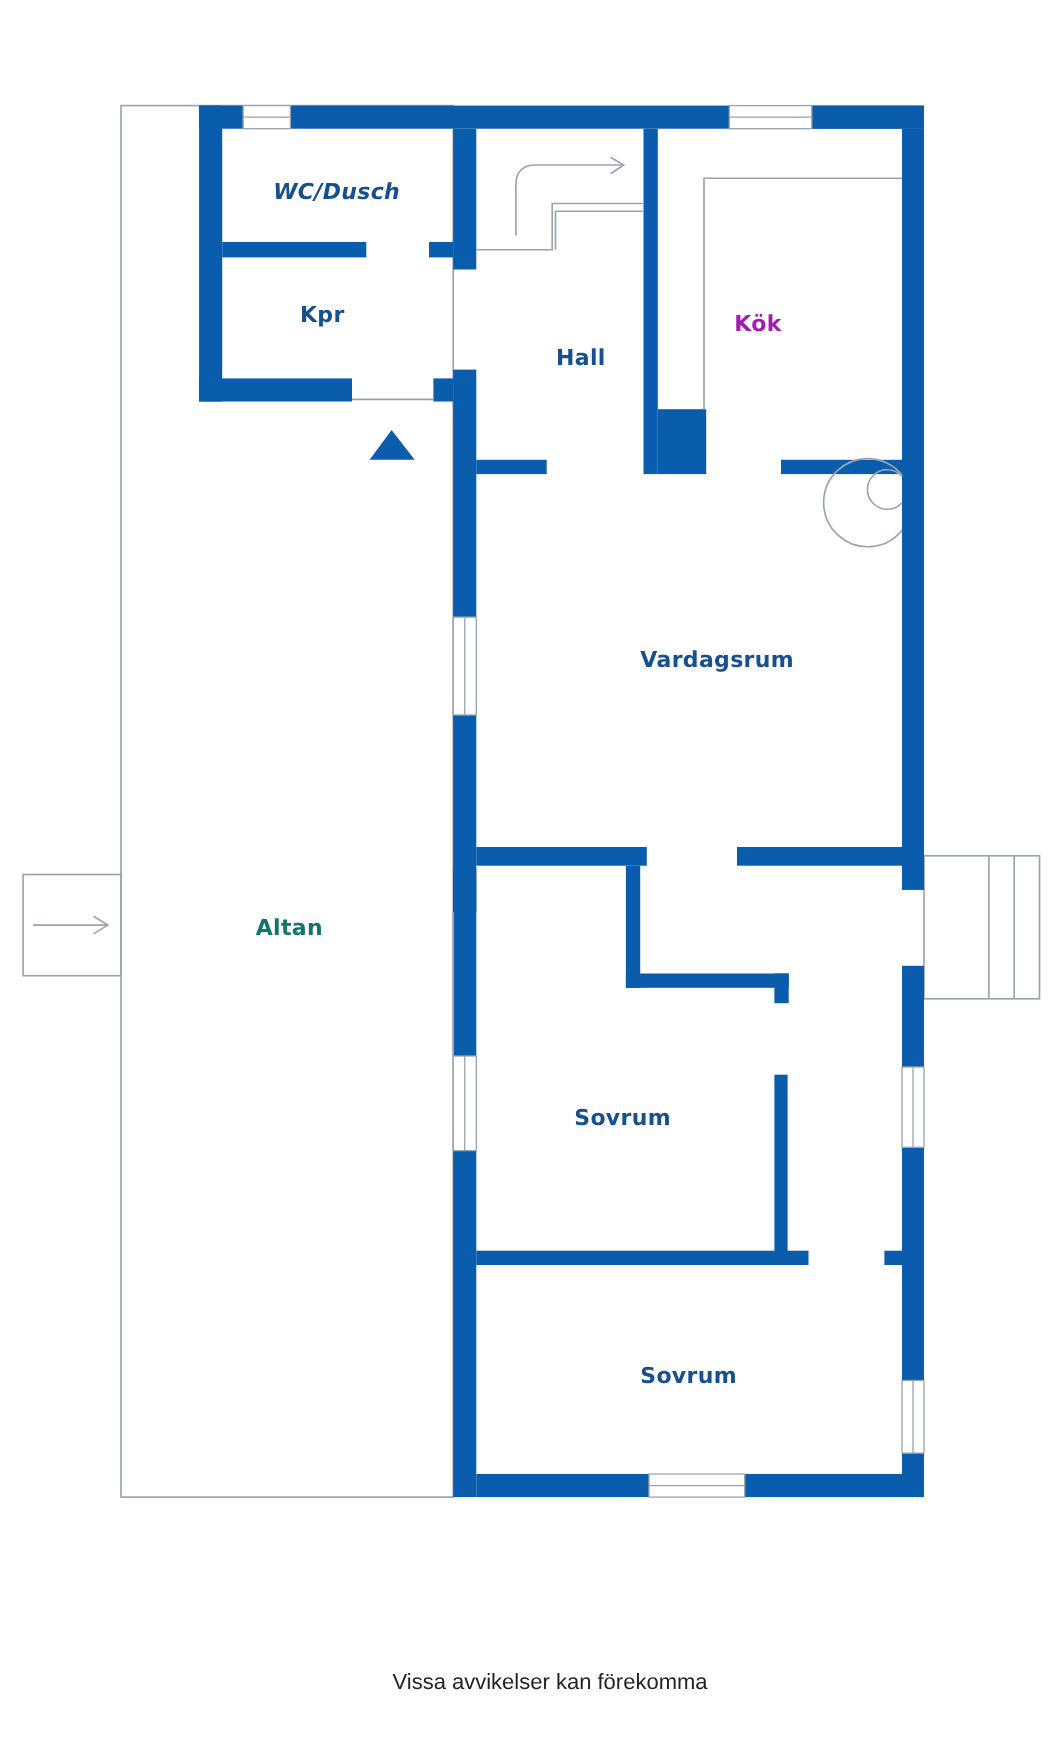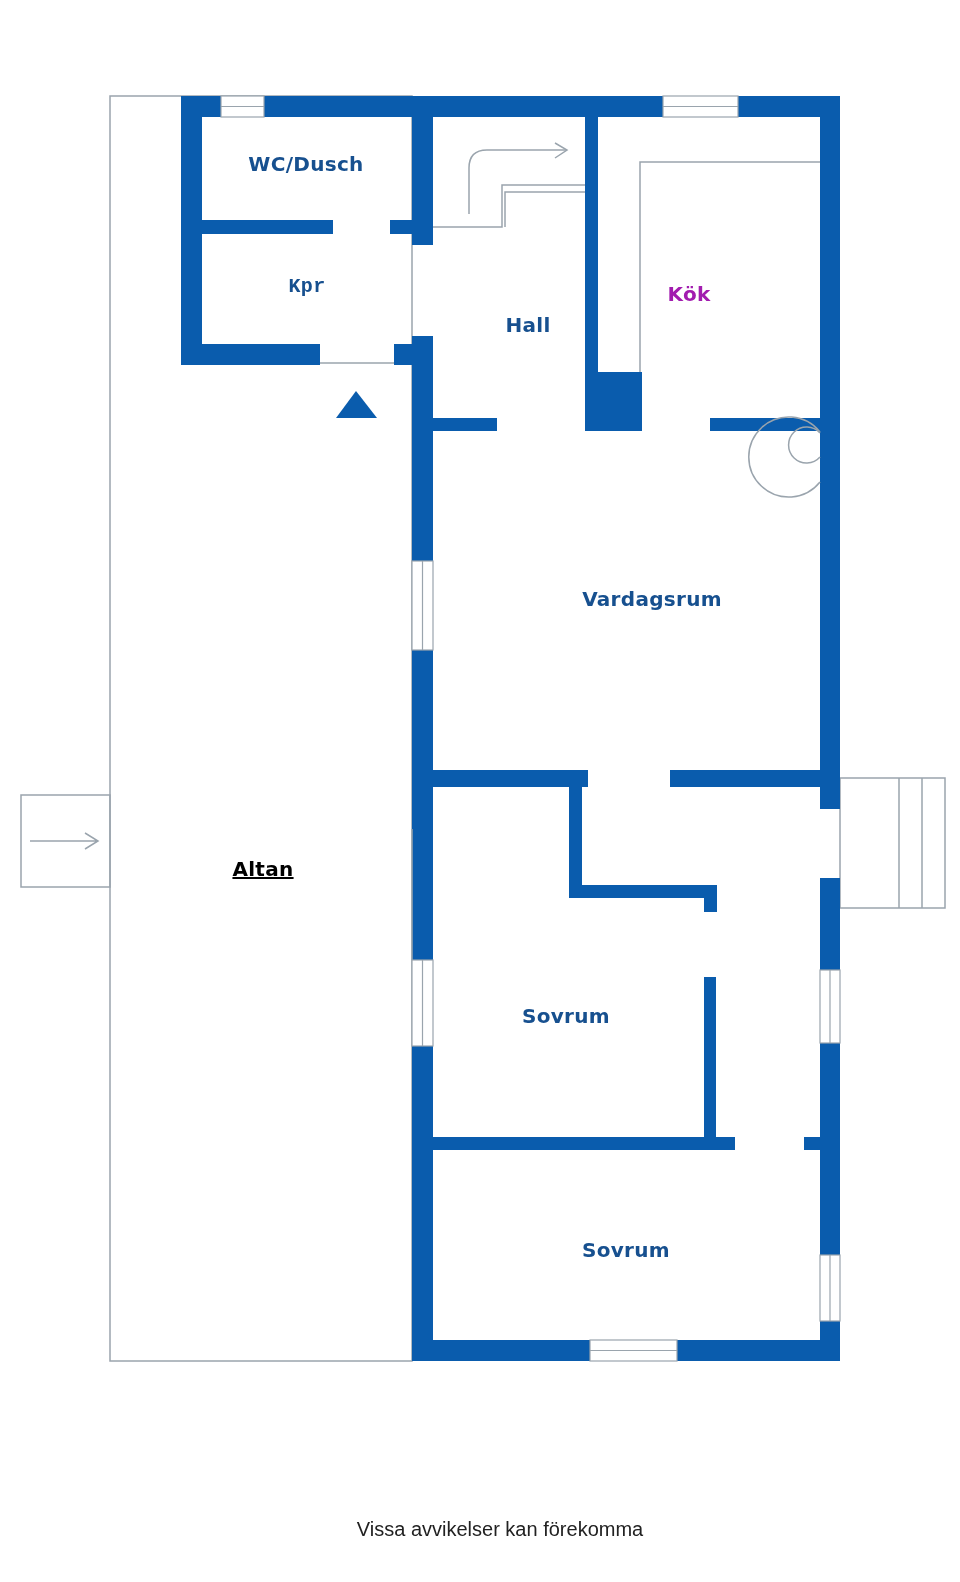--- a/index.html
+++ b/index.html
@@ -94,23 +94,23 @@
     <path d="M820,433 A18 18 0 1 0 820,457"></path>
 
     <path d="M30,841 L97,841 M85,833 L98,841 L85,849"></path>
 
     <path d="M412,829 L412,960"></path>
   </g>
   <polygon id="entrance-marker" fill="#0a5cad" points="336,418 356,391 377,418"></polygon>
 </svg>
 
 <div id="labels">
-    <div class="room-label" style="left: 306px; top: 164px; color: rgb(23, 80, 143);">WC/Dusch</div>
-    <div class="room-label" style="left: 307px; top: 286px; color: rgb(23, 80, 143); font-family: Liberation Mono, monospace;">Kpr</div>
+    <div class="room-label" style="left: 306px; top: 174px; color: rgb(23, 80, 143); font-style: italic;">WC/Dusch</div>
+    <div class="room-label" style="left: 293px; top: 286px; color: rgb(23, 80, 143);">Kpr</div>
     <div class="room-label" style="left: 528px; top: 325px; color: rgb(23, 80, 143);">Hall</div>
     <div class="room-label" style="left: 689px; top: 294px; color: #a21caf;">Kök</div>
     <div class="room-label" style="left: 652px; top: 599px; color: rgb(23, 80, 143);">Vardagsrum</div>
-    <div class="room-label" style="left: 263px; top: 869px; color: #000000; text-decoration: underline;">Altan</div>
+    <div class="room-label" style="left: 263px; top: 843px; color: #0f766e;">Altan</div>
     <div class="room-label" style="left: 566px; top: 1016px; color: rgb(23, 80, 143);">Sovrum</div>
     <div class="room-label" style="left: 626px; top: 1250px; color: rgb(23, 80, 143);">Sovrum</div>
   </div>
 
 <div class="disclaimer">Vissa avvikelser kan förekomma</div>
 
 </body></html>

